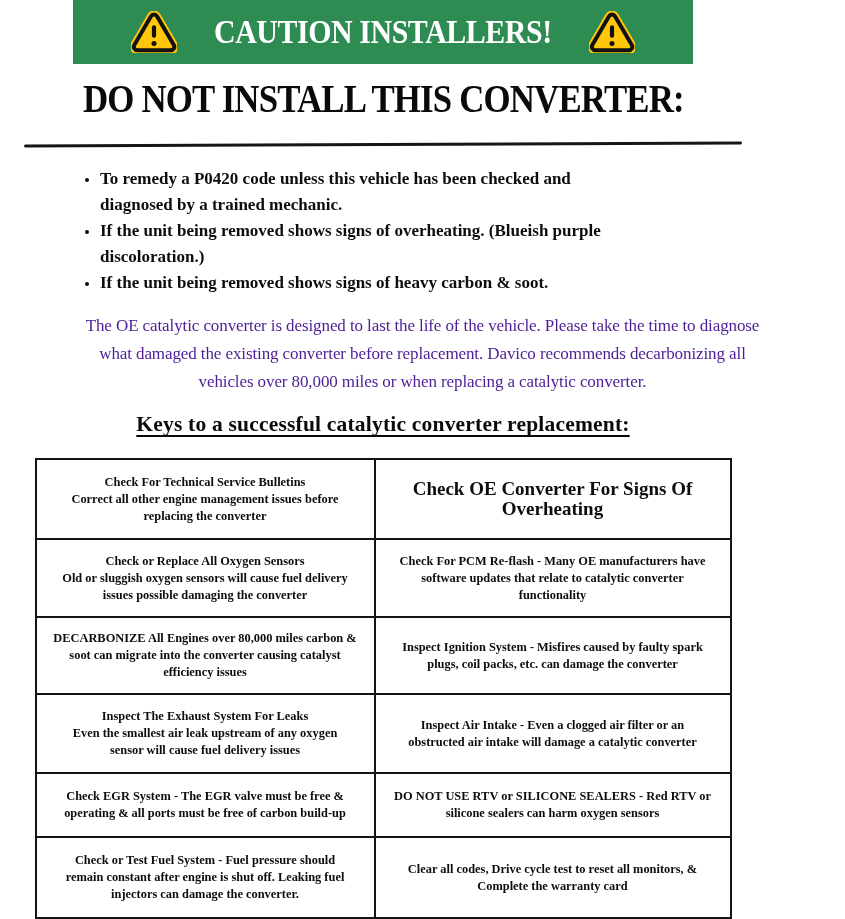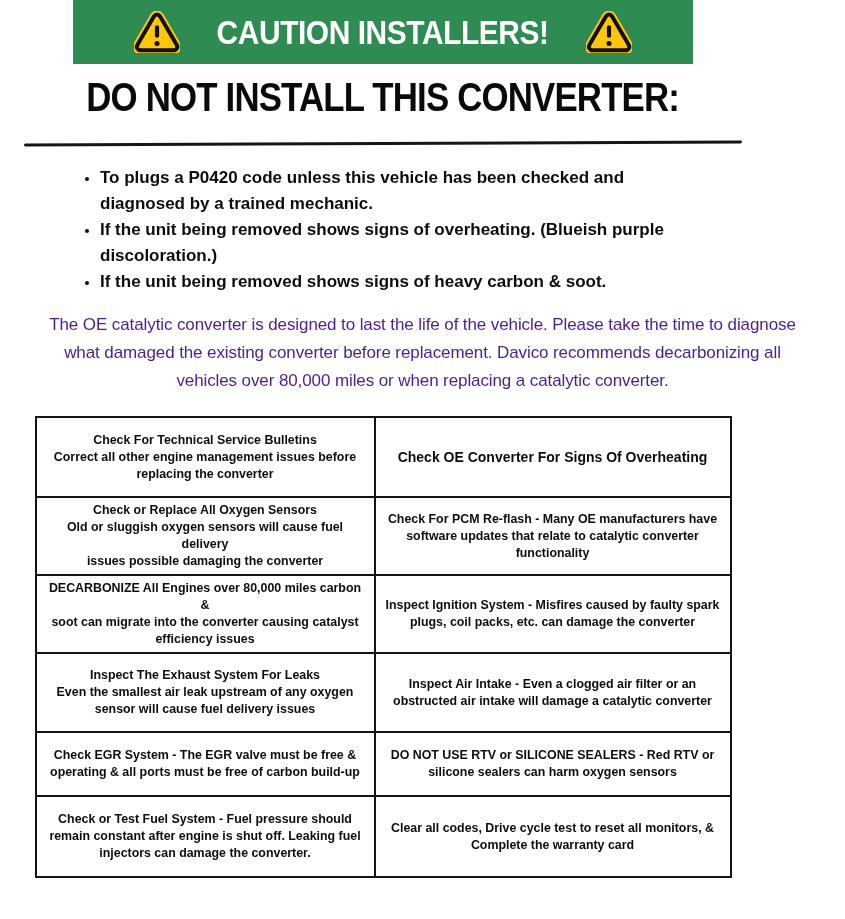--- a/index.html
+++ b/index.html
@@ -11,21 +11,21 @@
   * { box-sizing: border-box; }
   html, body { margin: 0; padding: 0; }
   body {
     width: 845px;
     height: 919px;
     background: #ffffff;
     font-family: "Liberation Sans", sans-serif;
     color: var(--ink);
     overflow: hidden;
   }
-  .page { width: 766px; height: 919px; }
+  .page { width: 766px; height: 919px; font-family: Liberation Serif, serif; }
 
   
   .banner {
     width: 620px;
     height: 64px;
     margin: 0 auto;
     background: var(--banner-green);
     display: flex;
     align-items: center;
     justify-content: center;
@@ -130,21 +130,21 @@
     color: #0d0d0d;
   }
   .tips-table col.left-col  { width: 339px; }
   .tips-table col.right-col { width: 356px; }
   .tips-table tr:nth-child(1) { height: 80px; }
   .tips-table tr:nth-child(2) { height: 78px; }
   .tips-table tr:nth-child(3) { height: 77px; margin-left: 16px; }
   .tips-table tr:nth-child(4) { height: 79px; margin-top: 36px; }
   .tips-table tr:nth-child(5) { height: 64px; }
   .tips-table tr:nth-child(6) { height: 81px; }
-  .tips-table tr:nth-child(1) td:last-child { font-size: 14px; line-height: 20px; }
+  .tips-table tr:nth-child(1) td:last-child { font-size: 19px; line-height: 20px; }
 </style>
 </head>
 <body>
 
 <div class="page">
 
   <div class="banner">
     <span>
       <svg class="warn-svg" viewBox="0 0 64 58" aria-hidden="true">
         <path class="tri-rim" d="M27.8 7.2 L4.6 47.1 c-1.9 3.3 0.5 7.4 4.3 7.4 h46.4 c3.8 0 6.2-4.1 4.3-7.4 L36.2 7.2 c-1.9-3.3-6.6-3.3-8.4 0 Z"></path>
@@ -162,31 +162,32 @@
         <circle class="tri-mark" cx="32" cy="45" r="3.5"></circle>
       </svg>
     </span>
   </div>
 
   <h1 class="title"><span class="title-inner">DO NOT INSTALL THIS CONVERTER:</span></h1>
 
   <div class="divider"></div>
 
   <ul class="warnings">
-    <li><span class="li-text">To plugs a P0420 code unless this vehicle has been checked and
+    <li><span class="li-text">To remedy a P0420 code unless this vehicle has been checked and
 diagnosed by a trained mechanic.</span></li>
     <li><span class="li-text">If the unit being removed shows signs of overheating. (Blueish purple
 discoloration.)</span></li>
     <li><span class="li-text">If the unit being removed shows signs of heavy carbon &amp; soot.</span></li>
   </ul>
 
   <p class="intro">The OE catalytic converter is designed to last the life of the vehicle. Please take the time to diagnose
 what damaged the existing converter before replacement. Davico recommends decarbonizing all
 vehicles over 80,000 miles or when replacing a catalytic converter.</p>
 
+  <h2 class="keys-heading">Keys to a successful catalytic converter replacement:</h2>
 
   <table class="tips-table">
     <colgroup>
         <col class="left-col">
         <col class="right-col">
       </colgroup>
     <tbody>
       <tr>
         <td>Check For Technical Service Bulletins
 Correct all other engine management issues before

